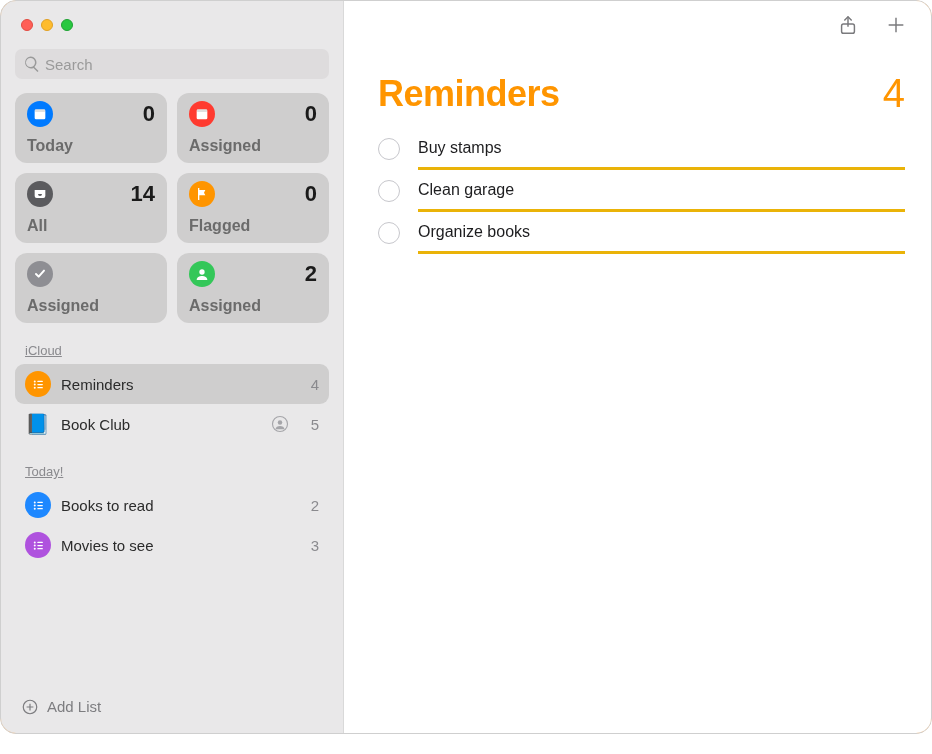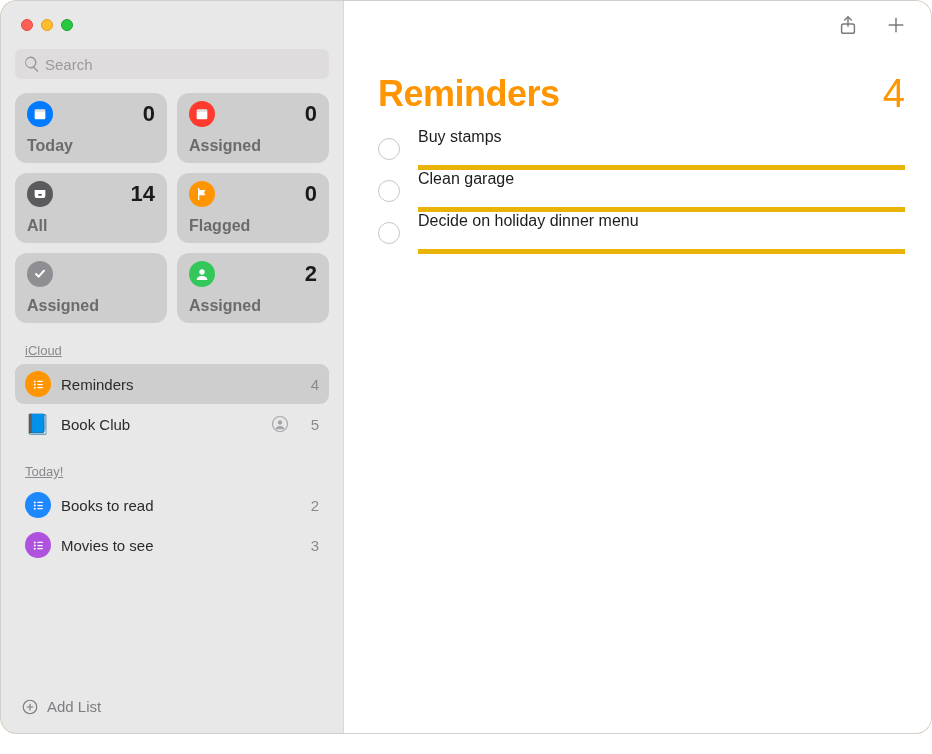--- a/index.html
+++ b/index.html
@@ -229,22 +229,22 @@
       width: 22px; height: 22px;
       border-radius: 50%;
       border: 1.6px solid #c7c7cc;
       flex-shrink: 0;
       cursor: pointer;
     }
     .item-text-wrap {
       flex: 1;
       height: 100%;
       display: flex;
-      align-items: flex-start;
-      border-bottom: 5px solid #eab308;
+      align-items: center;
+      border-bottom: 3px solid #eab308;
     }
     .item-text {
       font-size: 16px;
       color: #1d1d1f;
     }
   </style>
 </head>
 <body>
 
 <div class="window">
@@ -447,18 +447,18 @@
         </div>
         <div class="item-row">
           <div class="item-circle"></div>
           <div class="item-text-wrap">
             <div class="item-text">Clean garage</div>
           </div>
         </div>
         <div class="item-row">
           <div class="item-circle"></div>
           <div class="item-text-wrap">
-            <div class="item-text">Decide on holiday dinner menu</div>
+            <div class="item-text">Organize books</div>
           </div>
         </div>
       </div>
   </div>
 </div>
 
 </body></html>

